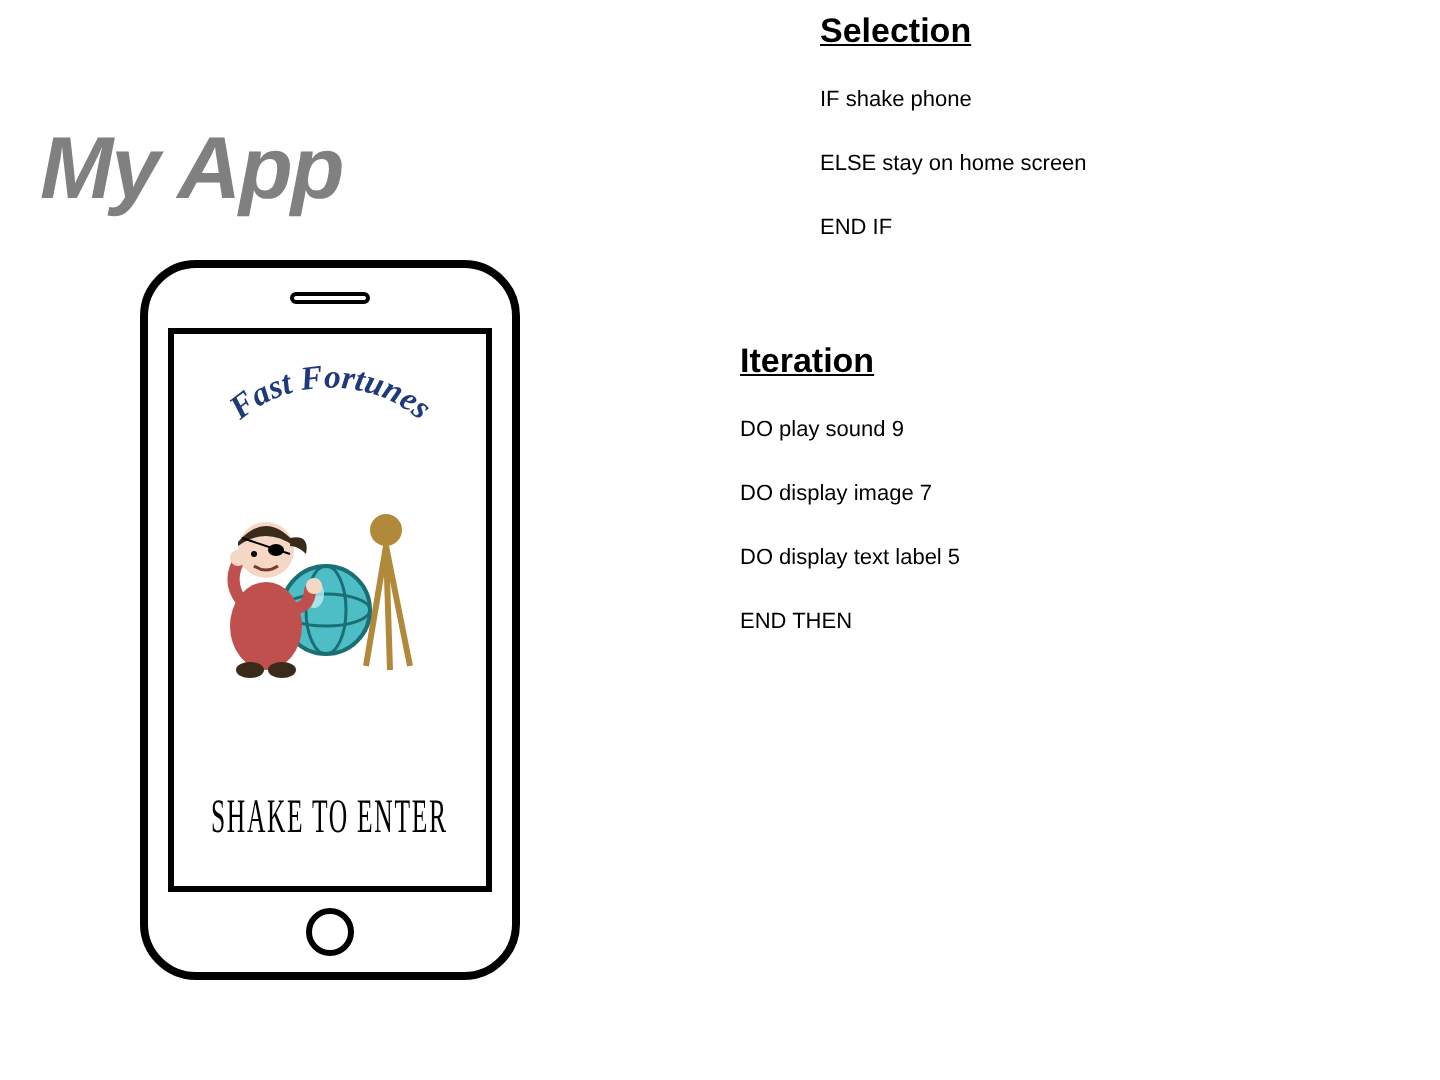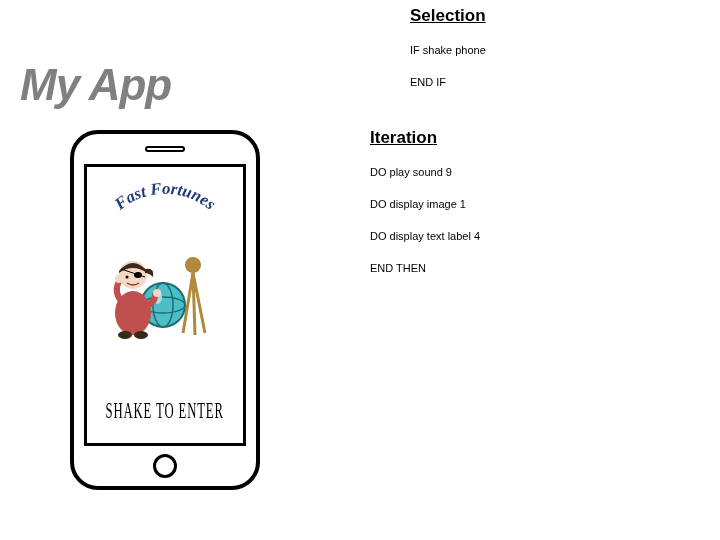--- a/index.html
+++ b/index.html
@@ -100,21 +100,21 @@
     font-size: 17px;
     margin-bottom: 18px;
     font-family: Tahoma, Verdana, sans-serif;
   }
   .pline {
     font-size: 11px;
     margin-bottom: 20px;
     font-family: Tahoma, Verdana, sans-serif;
   }
   .iteration-block {
-    margin-top: 40px;
+    margin-top: 51px;
     margin-left: -20px;
   }
   .iteration-block .heading {
     margin-bottom: 18px;
   }
   
   .pirate-body { fill: #c0504d; }
   .pirate-face { fill: #f4d7c4; }
   .pirate-hat { fill: #3a2a1a; }
   .globe { fill: #4dbdc6; stroke: #1a6e74; }
@@ -176,23 +176,24 @@
       <div class="shake-text">SHAKE TO ENTER</div>
     </div>
     <div class="homebtn"></div>
   </div>
 </div>
 
 <div class="right-col">
   <div style="margin-left:20px;">
     <div class="heading">Selection</div>
     <div class="pline">IF shake phone</div>
+    <div class="pline">ELSE stay on home screen</div>
     <div class="pline">END IF</div>
   </div>
 
   <div class="iteration-block">
     <div class="heading">Iteration</div>
     <div class="pline">DO play sound 9</div>
-    <div class="pline">DO display image 1</div>
-    <div class="pline">DO display text label 4</div>
+    <div class="pline">DO display image 7</div>
+    <div class="pline">DO display text label 5</div>
     <div class="pline">END THEN</div>
   </div>
 </div>
 
 </body></html>

